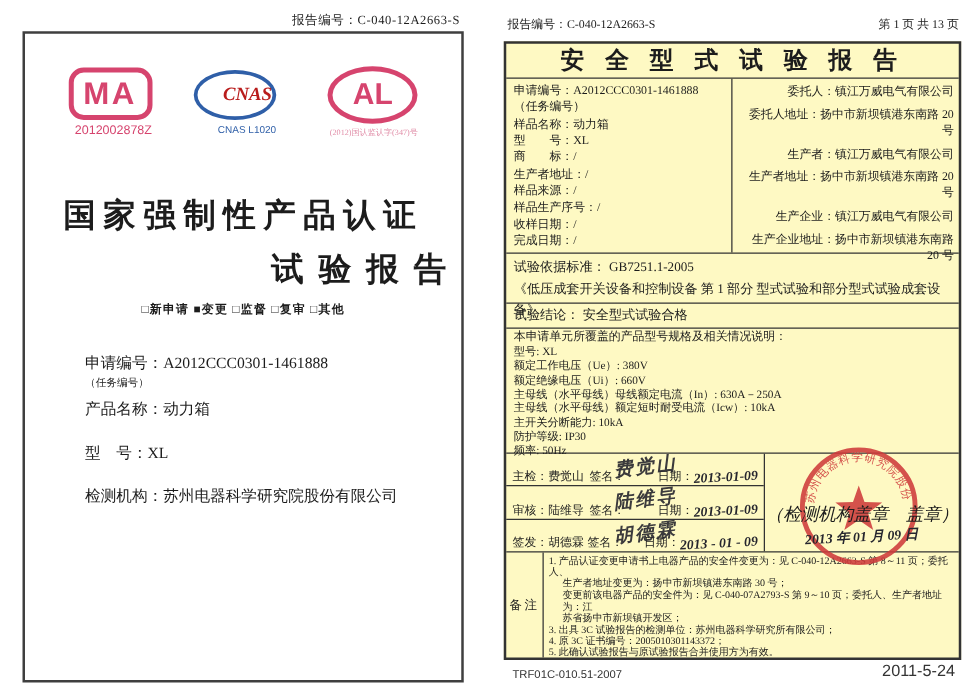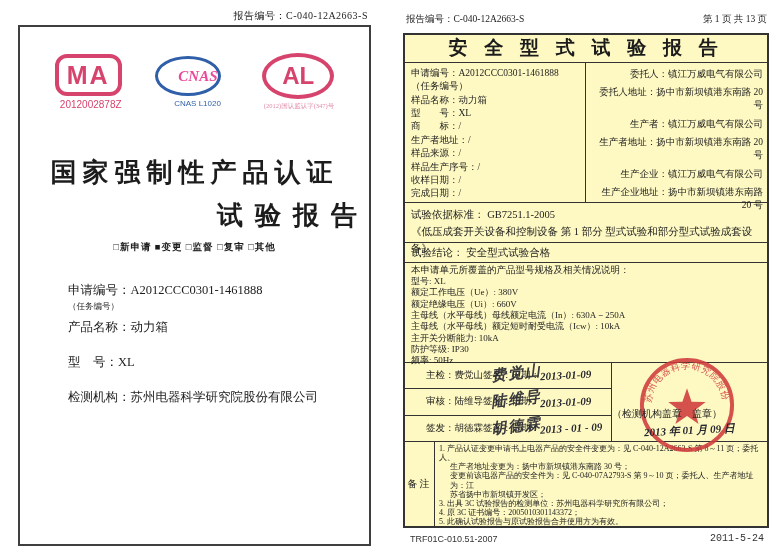--- a/index.html
+++ b/index.html
@@ -14,21 +14,21 @@
   .logo-row { display:flex; justify-content:space-around; align-items:center; margin:16px 14px 0 14px; height:78px; }
   .logo-block { display:flex; flex-direction:column; align-items:flex-end; }
   .cma-box { border:4px solid #d6446e; border-radius:12px; color:#d6446e; font-weight:bold;
     font-size:25px; line-height:30px; padding:2px 8px; font-family:"Liberation Sans",sans-serif; letter-spacing:2px;}
   .cma-num { color:#d6446e; font-size:10px; margin-top:3px; font-family:"Liberation Sans",sans-serif;}
   .ilac-circle { width:52px; height:52px; border:2px solid #3a6cb3; border-radius:50%;
     display:flex; align-items:center; justify-content:center; color:#2f5fa8; font-weight:bold;
     font-size:9px; font-family:"Liberation Sans",sans-serif;
     background:repeating-linear-gradient(0deg, rgba(58,108,179,.25) 0 1px, transparent 1px 4px); }
   .cnas-ellipse { width:66px; height:40px; border:3px solid #2f5fa8; border-radius:50%;
-    display:flex; align-items:center; justify-content:center; color:#ec4899;
+    display:flex; align-items:center; justify-content:center; color:#b91c1c;
     font-style:italic; font-weight:bold; font-size:15px;padding-left:20px; }
   .cnas-cap { color:#2f5fa8; font-size:8px; margin-top:3px; font-family:"Liberation Sans",sans-serif;}
   .al-ellipse { width:72px; height:46px; border:4px solid #d6446e; border-radius:50%;
     display:flex; align-items:center; justify-content:center; color:#d6446e; font-weight:bold;
     font-size:24px; font-family:"Liberation Sans",sans-serif; }
   .al-cap { color:#e08ba6; font-size:6.5px; margin-top:3px; }
   .ilac-cnas { display:flex; align-items:center; }
   .ilac-cnas .logo-block:last-child { margin-left:-8px; }
   .lp-title1 { text-align:center; margin-top:34px; font-size:26px; font-weight:bold; letter-spacing:6px; }
   .lp-title2 { text-align:right; margin-top:8px; font-size:26px; font-weight:bold; letter-spacing:12px; }
@@ -51,41 +51,41 @@
   .rp-info-left { width:50%; border-right:1.5px solid #333; padding:4px 4px 0 6px;
     font-size:9.5px; line-height:13.4px; }
   .rp-info-right { width:50%; padding:5px 4px 0 6px; font-size:9.5px; line-height:13px; }
   .rp-info-right .info-line { margin-bottom:5.5px;text-align:right; }
   .rp-std-row { height:40px; padding:3px 6px; font-size:10.5px; line-height:17px; }
   .rp-concl-row { height:20px; padding:0 6px; font-size:10.5px; line-height:19px; }
   .rp-cov-row { height:100px; padding:2px 6px; font-size:9px; line-height:11.3px; }
   .rp-cov-title { font-size:9.5px; }
   .rp-sig-row { height:86px; display:flex; }
   .sig-left { width:207px; border-right:1.5px solid #333; display:flex; flex-direction:column; }
-  .sig-line { flex:1; display:flex; align-items:center; font-size:9.5px; padding:0 21px;
+  .sig-line { flex:1; display:flex; align-items:flex-end; font-size:9.5px; padding:0 5px;
     position:relative; white-space:nowrap; }
   .sig-line + .sig-line { border-top:1px solid #333; }
   .sig-gap { display:inline-block; width:6px; }
   .handwrite { position:absolute; left:86px; top:1px; font-size:15px; font-style:italic;
     font-weight:bold; transform:rotate(-7deg); color:#26262e; letter-spacing:2px; opacity:.9; }
   .hand-date { font-style:italic; font-weight:bold; font-size:11px; transform:rotate(-3deg);
     display:inline-block; color:#26262e; }
   .stamp-cell { flex:1; position:relative; overflow:visible; }
   .stamp-svg { position:absolute; left:26px; top:-7px; opacity:.88; }
-  .stamp-caption { position:absolute; bottom:20px; left:0; width:100%; font-size:10px; }
+  .stamp-caption { position:absolute; bottom:20px; left:0; width:100%; text-align:center; font-size:14px;font-style:italic; }
   .stamp-date { position:absolute; bottom:3px; left:0; width:100%; text-align:center; }
   .rp-remarks-row { flex:1; display:flex; border-bottom:none; }
   .remark-label { width:30px; border-right:1.5px solid #333; display:flex; align-items:center;
     justify-content:center; font-size:10px; letter-spacing:2px; }
   .remark-body { flex:1; padding:2px 3px 0 4px; font-size:8px; line-height:9.1px; }
   .remark-indent { padding-left:11px; }
   .rp-footer-left { position:absolute; bottom:11px; left:410px; font-size:9px; color:#333;
     font-family:"Liberation Sans",sans-serif; }
-  .rp-footer-right { position:absolute; bottom:11px; right:16px; font-size:10px; color:#333;
-    font-family:Liberation Mono, monospace; }
+  .rp-footer-right { position:absolute; bottom:11px; right:16px; font-size:13px; color:#333;
+    font-family:Liberation Sans, sans-serif; }
 </style>
 </head>
 <body>
 
 <div class="canvas">
 
   <div class="lp-report-no">报告编号：C-040-12A2663-S</div>
 
   <div class="left-page">
 

